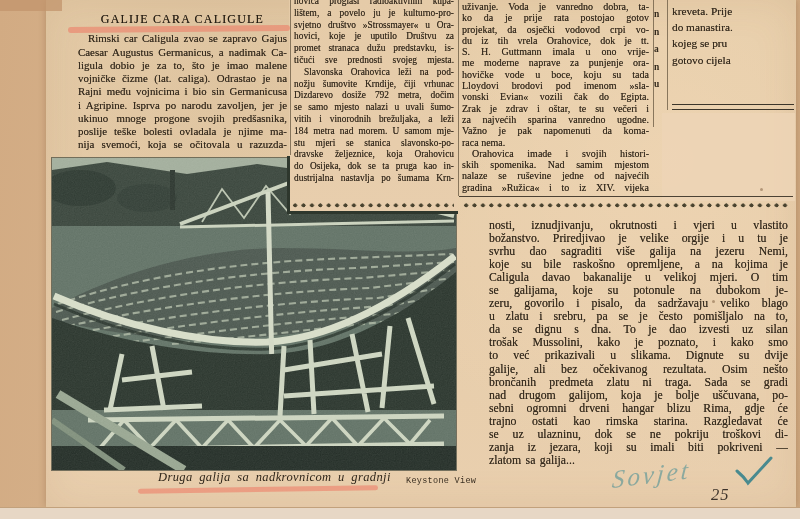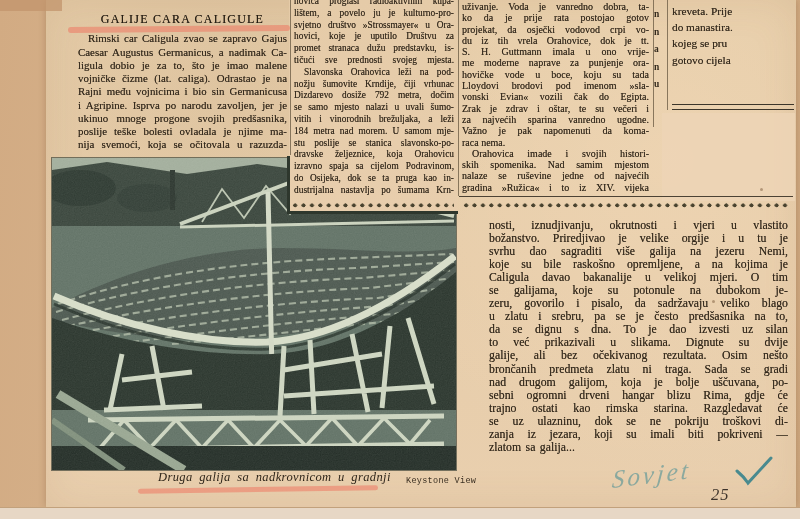--- a/index.html
+++ b/index.html
@@ -154,23 +154,22 @@
       <div class="line">svjetno društvo »Strossmayer« u Ora-</div>
       <div class="line">hovici, koje je uputilo Društvu za</div>
       <div class="line">promet stranaca dužu predstavku, is-</div>
       <div class="line">tičući sve prednosti svojeg mjesta.</div>
       <div class="line ind">Slavonska Orahovica leži na pod-</div>
       <div class="line">nožju šumovite Krndije, čiji vrhunac</div>
       <div class="line">Dizdarevo dosiže 792 metra, dočim</div>
       <div class="line">se samo mjesto nalazi u uvali šumo-</div>
       <div class="line">vitih i vinorodnih brežuljaka, a leži</div>
       <div class="line">184 metra nad morem. U samom mje-</div>
-      <div class="line">stu poslije se stanica slavonsko-po-</div>
+      <div class="line">stu mjeri se stanica slavonsko-po-</div>
       <div class="line">dravske željeznice, koja Orahovicu</div>
-      <div class="line">izravno spaja sa cijelom Podravinom,</div>
       <div class="line">do Osijeka, dok se ta pruga kao in-</div>
       <div class="line">dustrijalna nastavlja po šumama Krn-</div>
     </div>
   <div class="abs col" id="col3">
       <div class="line">uživanje. Voda je vanredno dobra, ta-</div>
       <div class="line">ko da je prije rata postojao gotov</div>
       <div class="line">projekat, da osječki vodovod crpi vo-</div>
       <div class="line">du iz tih vrela Orahovice, dok je tt.</div>
       <div class="line">S. H. Guttmann imala u ono vrije-</div>
       <div class="line">me moderne naprave za punjenje ora-</div>
@@ -200,22 +199,23 @@
       <div class="line">u</div>
     </div>
   <div class="abs col" id="body-col">
       <div class="line">nosti, iznudjivanju, okrutnosti i vjeri u vlastito</div>
       <div class="line">božanstvo. Priredjivao je velike orgije i u tu je</div>
       <div class="line">svrhu dao sagraditi više galija na jezeru Nemi,</div>
       <div class="line">koje su bile raskošno opremljene, a na kojima je</div>
       <div class="line">Caligula davao bakanalije u velikoj mjeri. O tim</div>
       <div class="line">se galijama, koje su potonule na dubokom je-</div>
       <div class="line">zeru, govorilo i pisalo, da sadržavaju veliko blago</div>
-      <div class="line">u zlatu i srebru, pa se je često predšasnika na to,</div>
+      <div class="line">u zlatu i srebru, pa se je često pomišljalo na to,</div>
       <div class="line">da se dignu s dna. To je dao izvesti uz silan</div>
+      <div class="line">trošak Mussolini, kako je poznato, i kako smo</div>
       <div class="line">to već prikazivali u slikama. Dignute su dvije</div>
       <div class="line">galije, ali bez očekivanog rezultata. Osim nešto</div>
       <div class="line">brončanih predmeta zlatu ni traga. Sada se gradi</div>
       <div class="line">nad drugom galijom, koja je bolje uščuvana, po-</div>
       <div class="line">sebni ogromni drveni hangar blizu Rima, gdje će</div>
       <div class="line">trajno ostati kao rimska starina. Razgledavat će</div>
       <div class="line">se uz ulazninu, dok se ne pokriju troškovi di-</div>
       <div class="line">zanja iz jezara, koji su imali biti pokriveni —</div>
       <div class="line short">zlatom sa galija...</div>
     </div>

